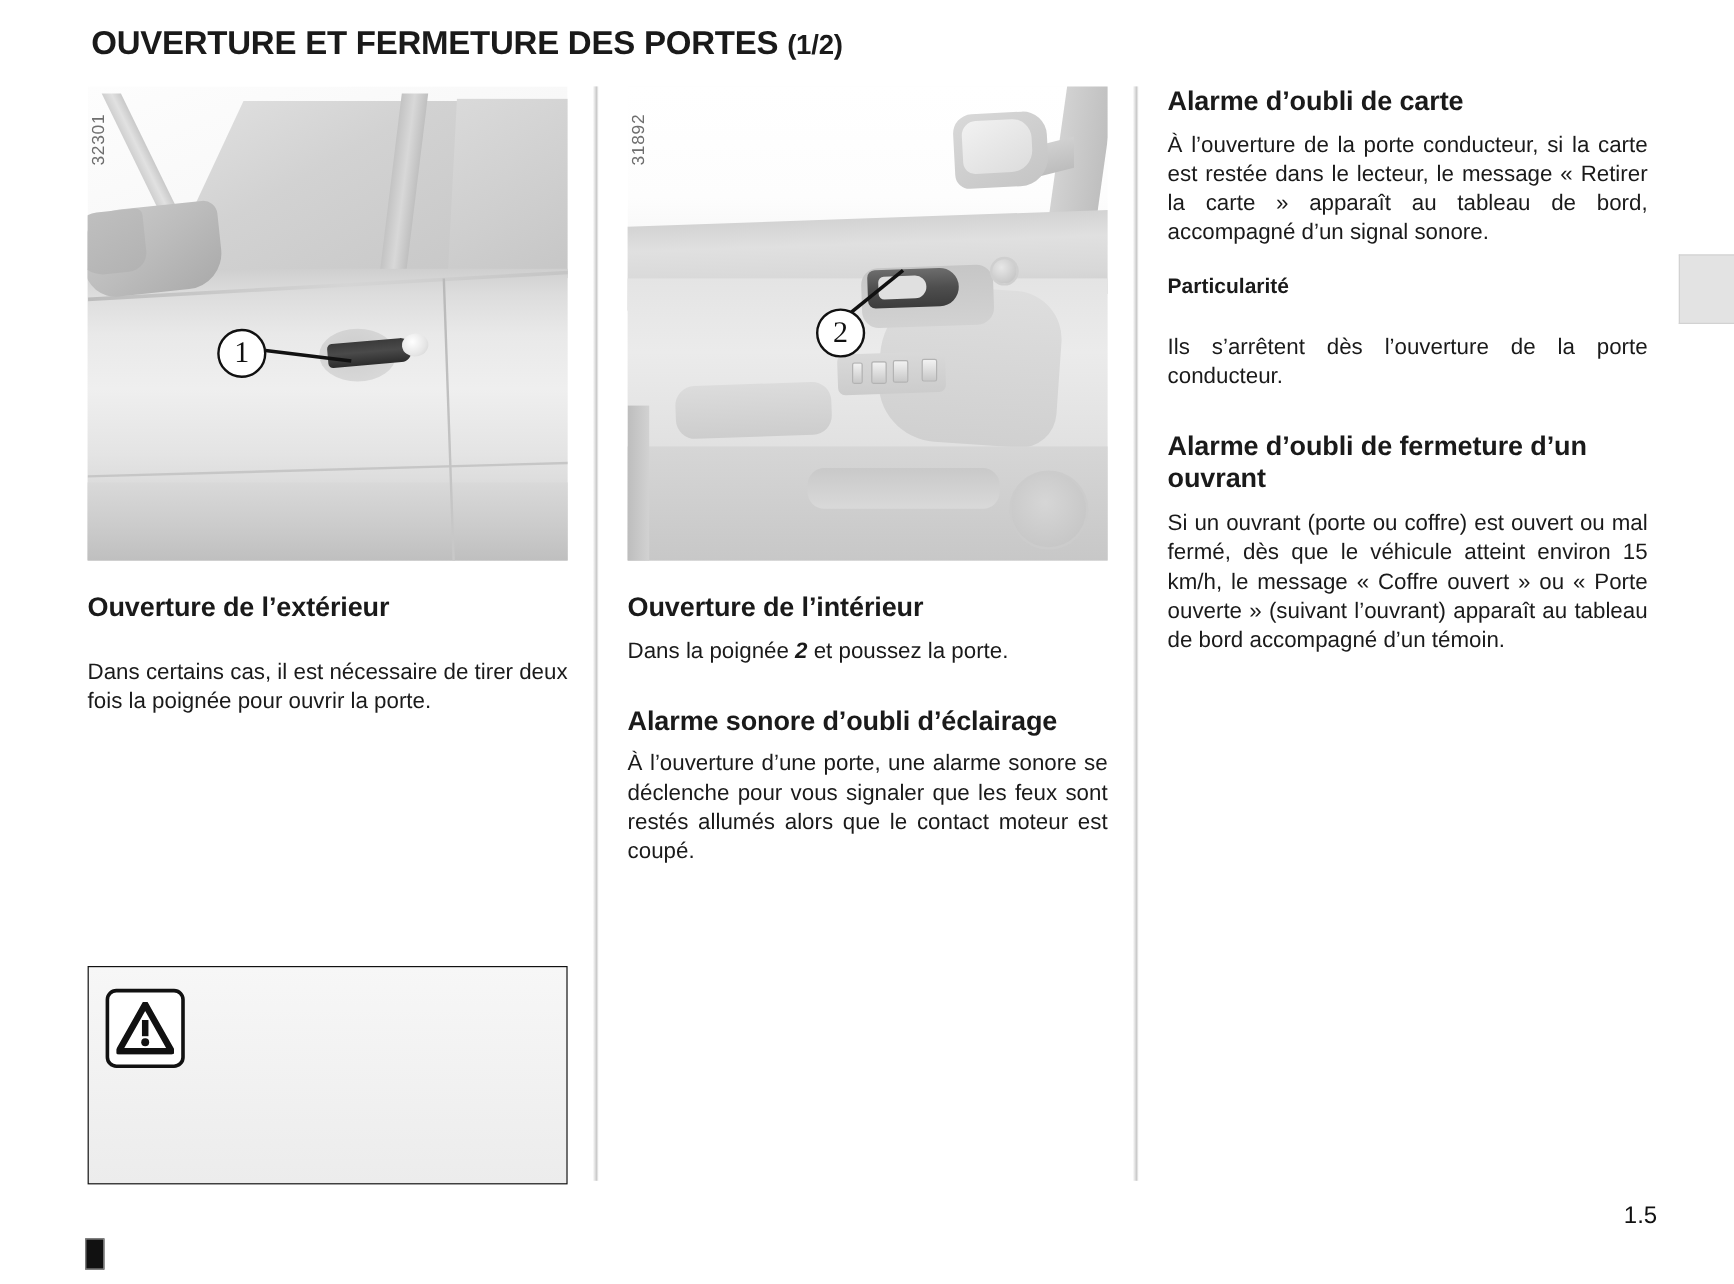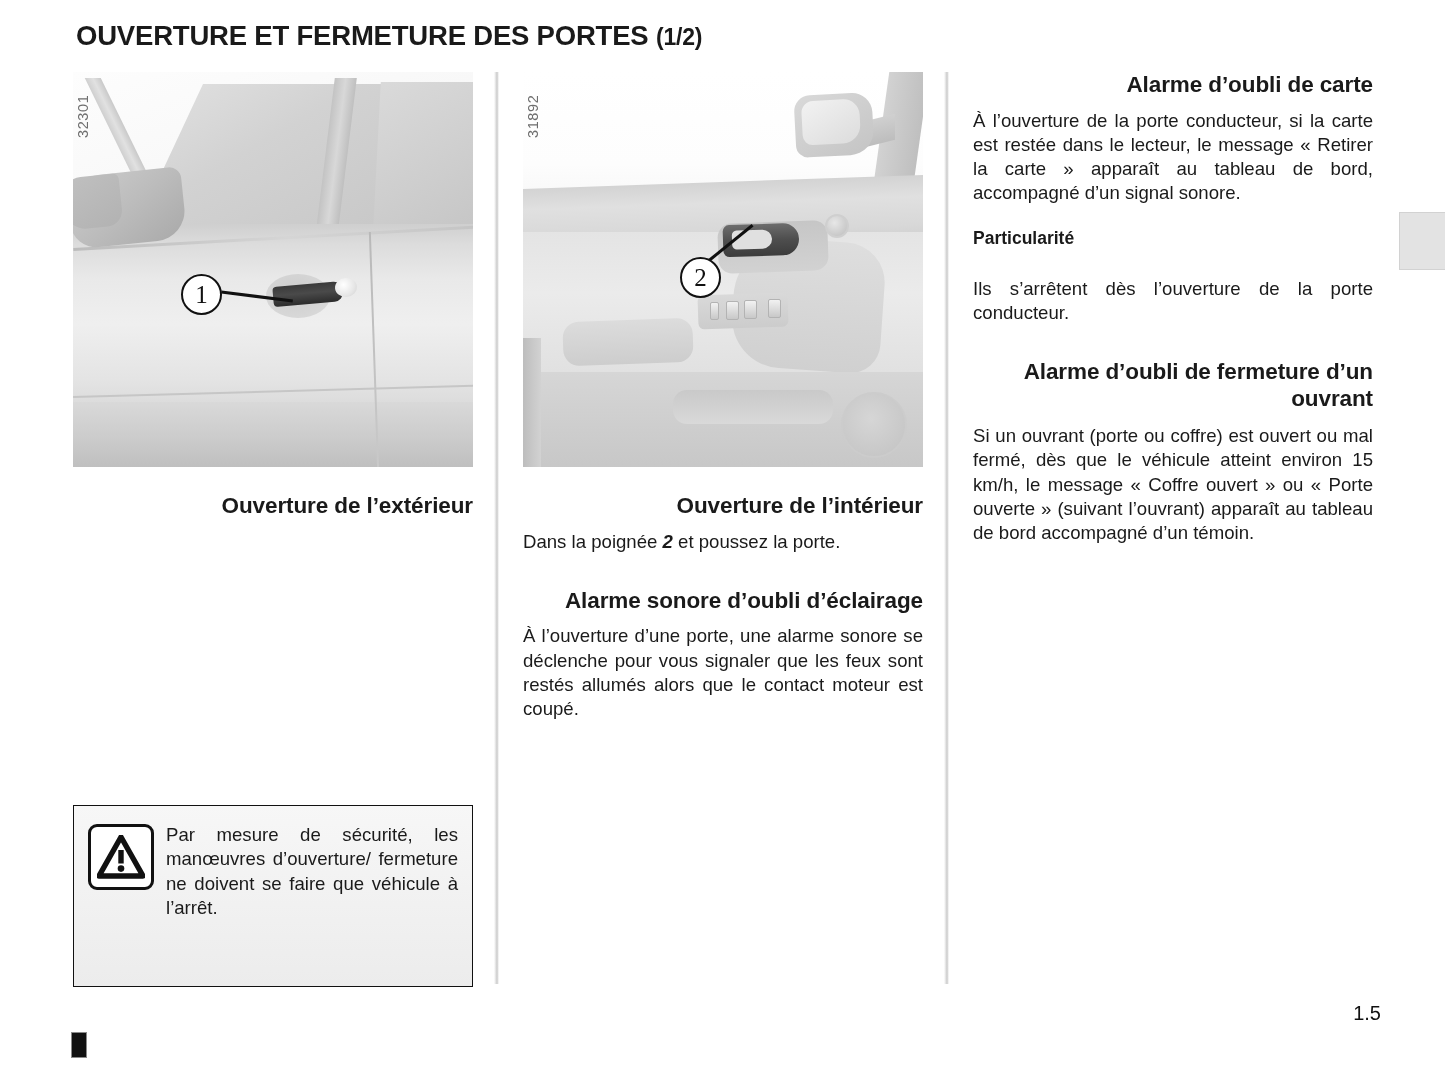--- a/index.html
+++ b/index.html
@@ -312,21 +312,20 @@
     background: linear-gradient(to right,#bdbdbd,#d2d2d2);
   }
 
   
   h2.sec {
     font-size: 22.5px;
     font-weight: bold;
     margin: 0;
     line-height: 1.18;
     letter-spacing: -0.1px;
-    text-align: right;
   }
   h3.sub {
     font-size: 17.5px;
     font-weight: bold;
     margin: 0;
     line-height: 1.2;
   }
   p.body {
     font-size: 18.6px;
     line-height: 1.305;
@@ -431,20 +430,21 @@
 
   <div class="sp-26"></div>
 
   <h2 class="sec">Ouverture de l’extérieur</h2>
 
   <div class="sp-10"></div>
 
 
   <div class="sp-18"></div>
 
+  <p class="body">Dans certains cas, il est nécessaire de tirer deux fois la poignée pour ouvrir la porte.</p>
 </div>
 
 <div class="column" id="col-2">
 
   <div class="figure" id="fig-2">
     <div class="bg"></div>
     <div class="window-void"></div>
     <div class="pillar-r"></div>
     <div class="mirror-stalk"></div>
     <div class="mirror-out"></div>
@@ -525,17 +525,16 @@
 </div>
 
 <div id="warning-box">
   <div id="warning-icon">
     <svg width="48" height="44" viewBox="0 0 48 44" aria-hidden="true">
       <path d="M24 2 L46 41 L2 41 Z" fill="none" stroke="#111111" stroke-width="5.4" stroke-linejoin="round"></path>
       <rect x="21.3" y="15" width="5.4" height="13.5" fill="#111111"></rect>
       <circle cx="24" cy="33.6" r="3.3" fill="#111111"></circle>
     </svg>
   </div>
-  <div id="warning-text">Par mesure de sécurité, les manœuvres d’ouverture/ fermeture ne doivent se faire que véhicule à l’arrêt.</div>
 </div>
 
 <div id="page-number">1.5</div>
 <div id="corner-marker"></div>
 
 </body></html>

